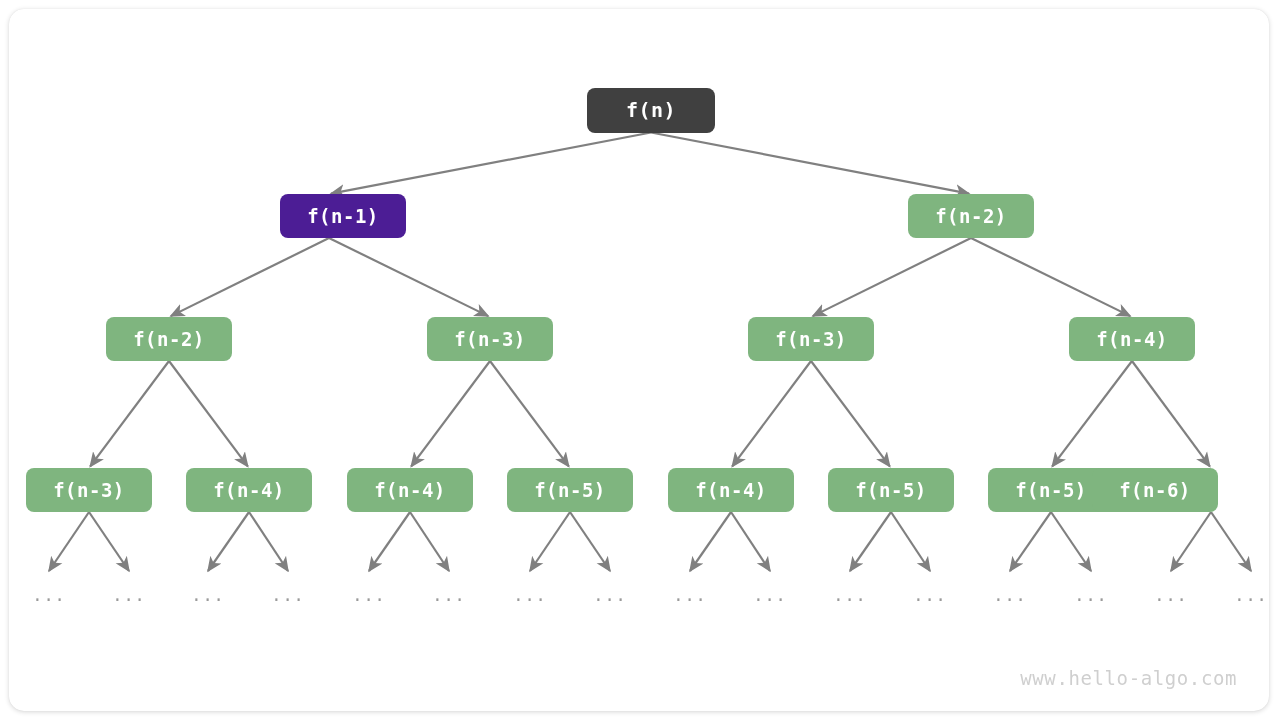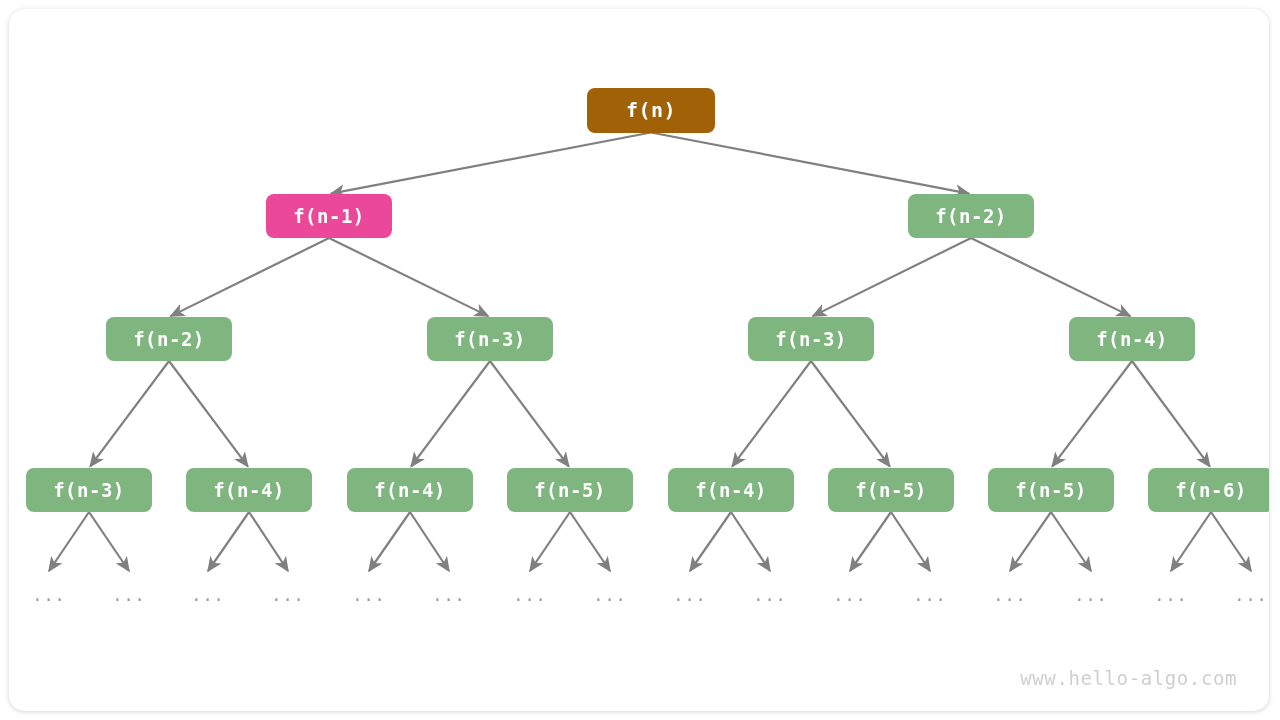--- a/index.html
+++ b/index.html
@@ -110,24 +110,24 @@
         <line x1="722" y1="503" x2="761" y2="562" stroke="#808080" stroke-width="2.2" marker-end="url(#arrow)"></line>
         <line x1="882" y1="503" x2="841" y2="562" stroke="#808080" stroke-width="2.2" marker-end="url(#arrow)"></line>
         <line x1="882" y1="503" x2="921" y2="562" stroke="#808080" stroke-width="2.2" marker-end="url(#arrow)"></line>
         <line x1="1042" y1="503" x2="1001" y2="562" stroke="#808080" stroke-width="2.2" marker-end="url(#arrow)"></line>
         <line x1="1042" y1="503" x2="1082" y2="562" stroke="#808080" stroke-width="2.2" marker-end="url(#arrow)"></line>
         <line x1="1202" y1="503" x2="1162" y2="562" stroke="#808080" stroke-width="2.2" marker-end="url(#arrow)"></line>
         <line x1="1202" y1="503" x2="1242" y2="562" stroke="#808080" stroke-width="2.2" marker-end="url(#arrow)"></line>
       </svg>
 
     <div id="nodes-layer">
-        <div class="node" style="left: 578px; top: 78.5px; width: 128px; height: 45px; font-size: 20px; background: #a16207; color: rgb(255, 255, 255);">
+        <div class="node" style="left: 578px; top: 78.5px; width: 128px; height: 45px; font-size: 20px; background: #404040; color: rgb(255, 255, 255);">
           <span>f(n)</span>
         </div>
-        <div class="node" style="left: 257px; top: 185px; width: 126px; height: 44px; font-size: 19px; background: #ec4899; color: rgb(255, 255, 255);">
+        <div class="node" style="left: 271px; top: 185px; width: 126px; height: 44px; font-size: 19px; background: #4c1d95; color: rgb(255, 255, 255);">
           <span>f(n-1)</span>
         </div>
         <div class="node" style="left: 899px; top: 185px; width: 126px; height: 44px; font-size: 19px; background: rgb(127, 181, 127); color: rgb(255, 255, 255);">
           <span>f(n-2)</span>
         </div>
         <div class="node" style="left: 97px; top: 308px; width: 126px; height: 44px; font-size: 19px; background: rgb(127, 181, 127); color: rgb(255, 255, 255);">
           <span>f(n-2)</span>
         </div>
         <div class="node" style="left: 418px; top: 308px; width: 126px; height: 44px; font-size: 19px; background: rgb(127, 181, 127); color: rgb(255, 255, 255);">
           <span>f(n-3)</span>
@@ -152,21 +152,21 @@
         </div>
         <div class="node" style="left: 659px; top: 459px; width: 126px; height: 44px; font-size: 19px; background: rgb(127, 181, 127); color: rgb(255, 255, 255);">
           <span>f(n-4)</span>
         </div>
         <div class="node" style="left: 819px; top: 459px; width: 126px; height: 44px; font-size: 19px; background: rgb(127, 181, 127); color: rgb(255, 255, 255);">
           <span>f(n-5)</span>
         </div>
         <div class="node" style="left: 979px; top: 459px; width: 126px; height: 44px; font-size: 19px; background: rgb(127, 181, 127); color: rgb(255, 255, 255);">
           <span>f(n-5)</span>
         </div>
-        <div class="node" style="left: 1139px; top: 459px; width: 126px; height: 44px; font-size: 19px; background: rgb(127, 181, 127); color: rgb(255, 255, 255);">
+        <div class="node" style="left: 1083px; top: 459px; width: 126px; height: 44px; font-size: 19px; background: rgb(127, 181, 127); color: rgb(255, 255, 255);">
           <span>f(n-6)</span>
         </div>
       </div>
 
     <div id="ellipsis-layer">
         <div class="dots" style="left: 40px; top: 586px; color: rgb(154, 154, 154);">...</div>
         <div class="dots" style="left: 120px; top: 586px; color: rgb(154, 154, 154);">...</div>
         <div class="dots" style="left: 199px; top: 586px; color: rgb(154, 154, 154);">...</div>
         <div class="dots" style="left: 279px; top: 586px; color: rgb(154, 154, 154);">...</div>
         <div class="dots" style="left: 360px; top: 586px; color: rgb(154, 154, 154);">...</div>

